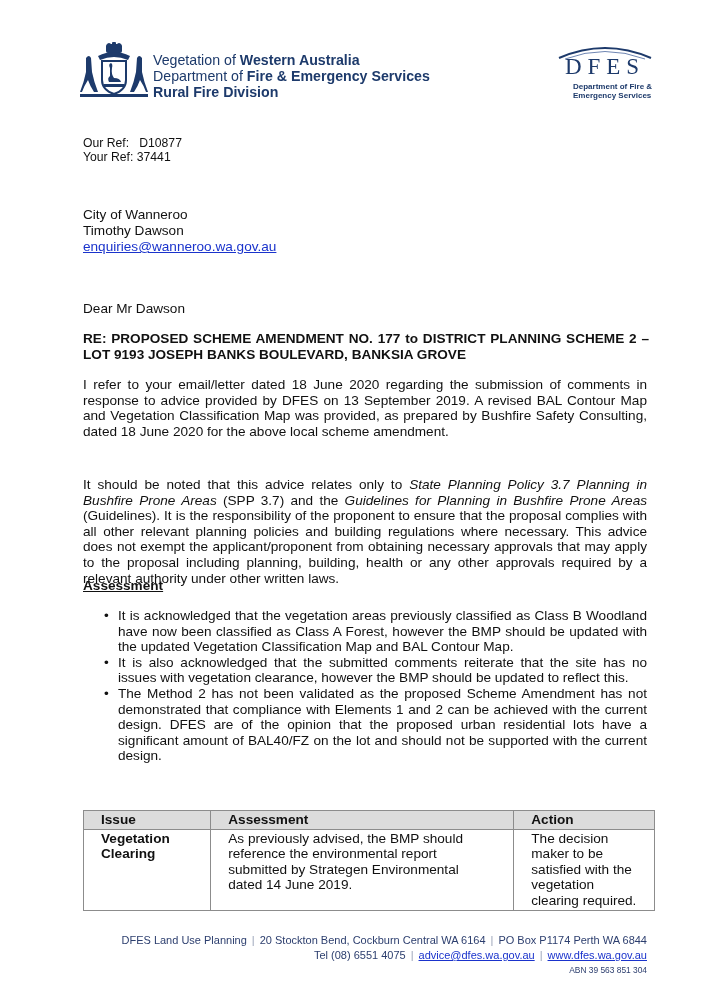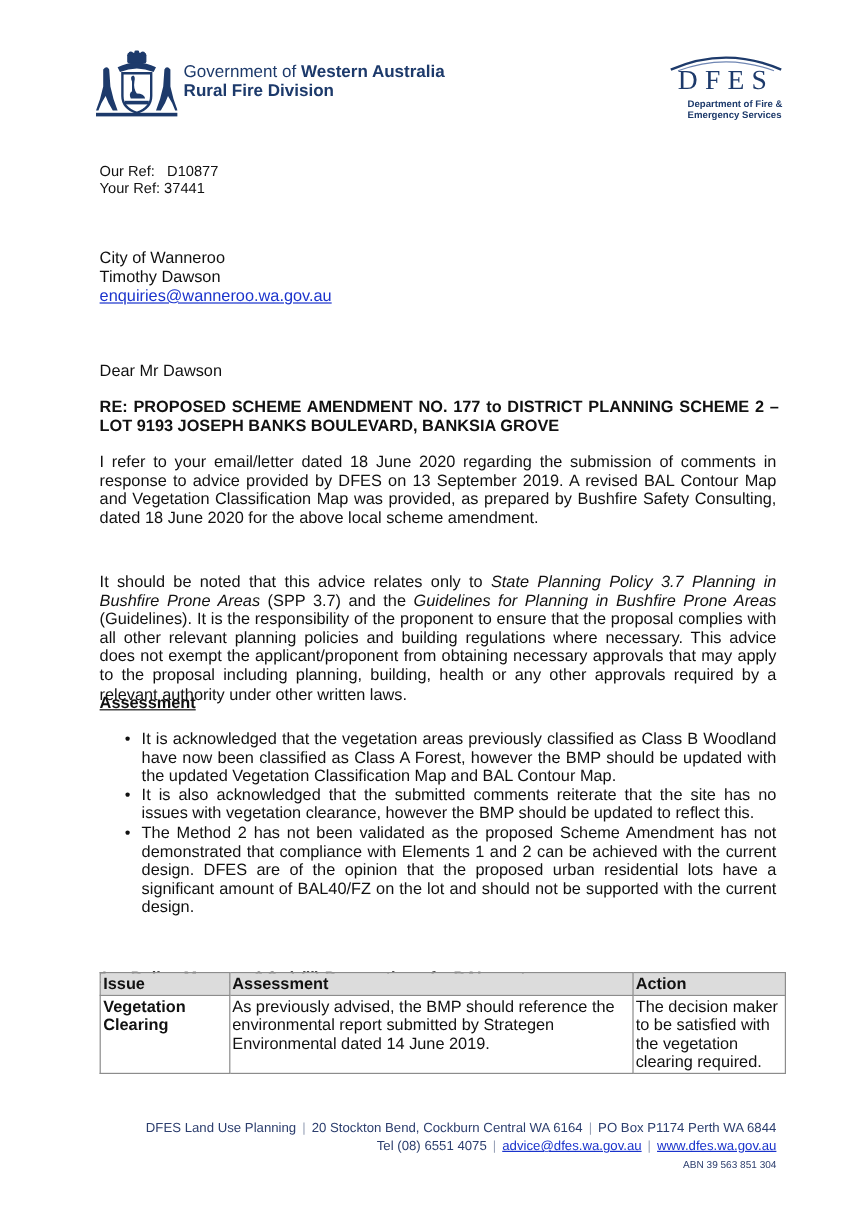--- a/index.html
+++ b/index.html
@@ -29,21 +29,21 @@
     #p2 { top: 455px; margin-top: 22px; }
     #assess-head { left: 83px; top: 578px; font-weight: bold; text-decoration: underline; }
     #bullets { left: 104px; top: 608px; width: 543px; margin: 0; padding: 0; list-style: none; }
     #bullets li { position: relative; padding-left: 14px; text-align: justify; }
     #bullets li .dot { position: absolute; left: 0; top: 0; }
     #section1 { left: 83px; top: 781px; font-weight: bold; margin-top: 26px; }
     #section1 .num { display: inline-block; width: 26px; }
 
     
     #issue-table { left: 83px; top: 810px; width: 572px; border-collapse: collapse; font-size: 13.6px; line-height: 15.6px; }
-    #issue-table th, #issue-table td { border: 1px solid #8c8c8c; padding: 1px 2px; vertical-align: top; text-align: left; }
+    #issue-table th, #issue-table td { border: 1px solid #8c8c8c; padding: 1px 17px; vertical-align: top; text-align: left; }
     #issue-table th { background: #dcdcdc; font-weight: bold; }
     #issue-table td.issue { font-weight: bold; }
     .c1 { width: 99px; } .c2 { width: 320px; } .c3 { width: 118px; }
 
     
     #footer { right: 59px; top: 933px; text-align: right; font-size: 11px; line-height: 15px; color: #2c3e6e; }
     #footer .sep { color: #9aa3b8; margin: 0 5px; }
     #footer a { color: #1a33cc; text-decoration: underline; }
     #abn { right: 59px; top: 965px; font-size: 8.4px; color: #2c3e6e; }
   </style>
@@ -68,21 +68,22 @@
 
       <path d="M6 16 Q9 12 11 16 L12 30 Q14 40 18 50 L14 50 Q10 44 8 38 Q4 44 2 50 L0 50 Q4 40 6 30 Z"></path>
       <path d="M62 16 Q59 12 57 16 L56 30 Q54 40 50 50 L54 50 Q58 44 60 38 Q64 44 66 50 L68 50 Q64 40 62 30 Z"></path>
 
       <rect x="0" y="52" width="68" height="3"></rect>
     </g>
   </svg>
 </div>
 
 <div id="gov-text" class="abs">
-  <div><span>Government of </span><b>Western Australia</b></div>
+  <div><span>Vegetation of </span><b>Western Australia</b></div>
+  <div><span>Department of </span><b>Fire &amp; Emergency Services</b></div>
   <div><b>Rural Fire Division</b></div>
 </div>
 
 <div id="dfes-logo" class="abs">
   <svg class="arc" viewBox="0 0 96 20">
     <path d="M2 18 Q48 -2 94 18" fill="none" stroke="#1d3a6b" stroke-width="2"></path>
     <path d="M8 19 Q48 4 88 19" fill="none" stroke="#6f86b3" stroke-width="1"></path>
   </svg>
   <div id="dfes-letters">DFES</div>
   <div id="dfes-sub">

